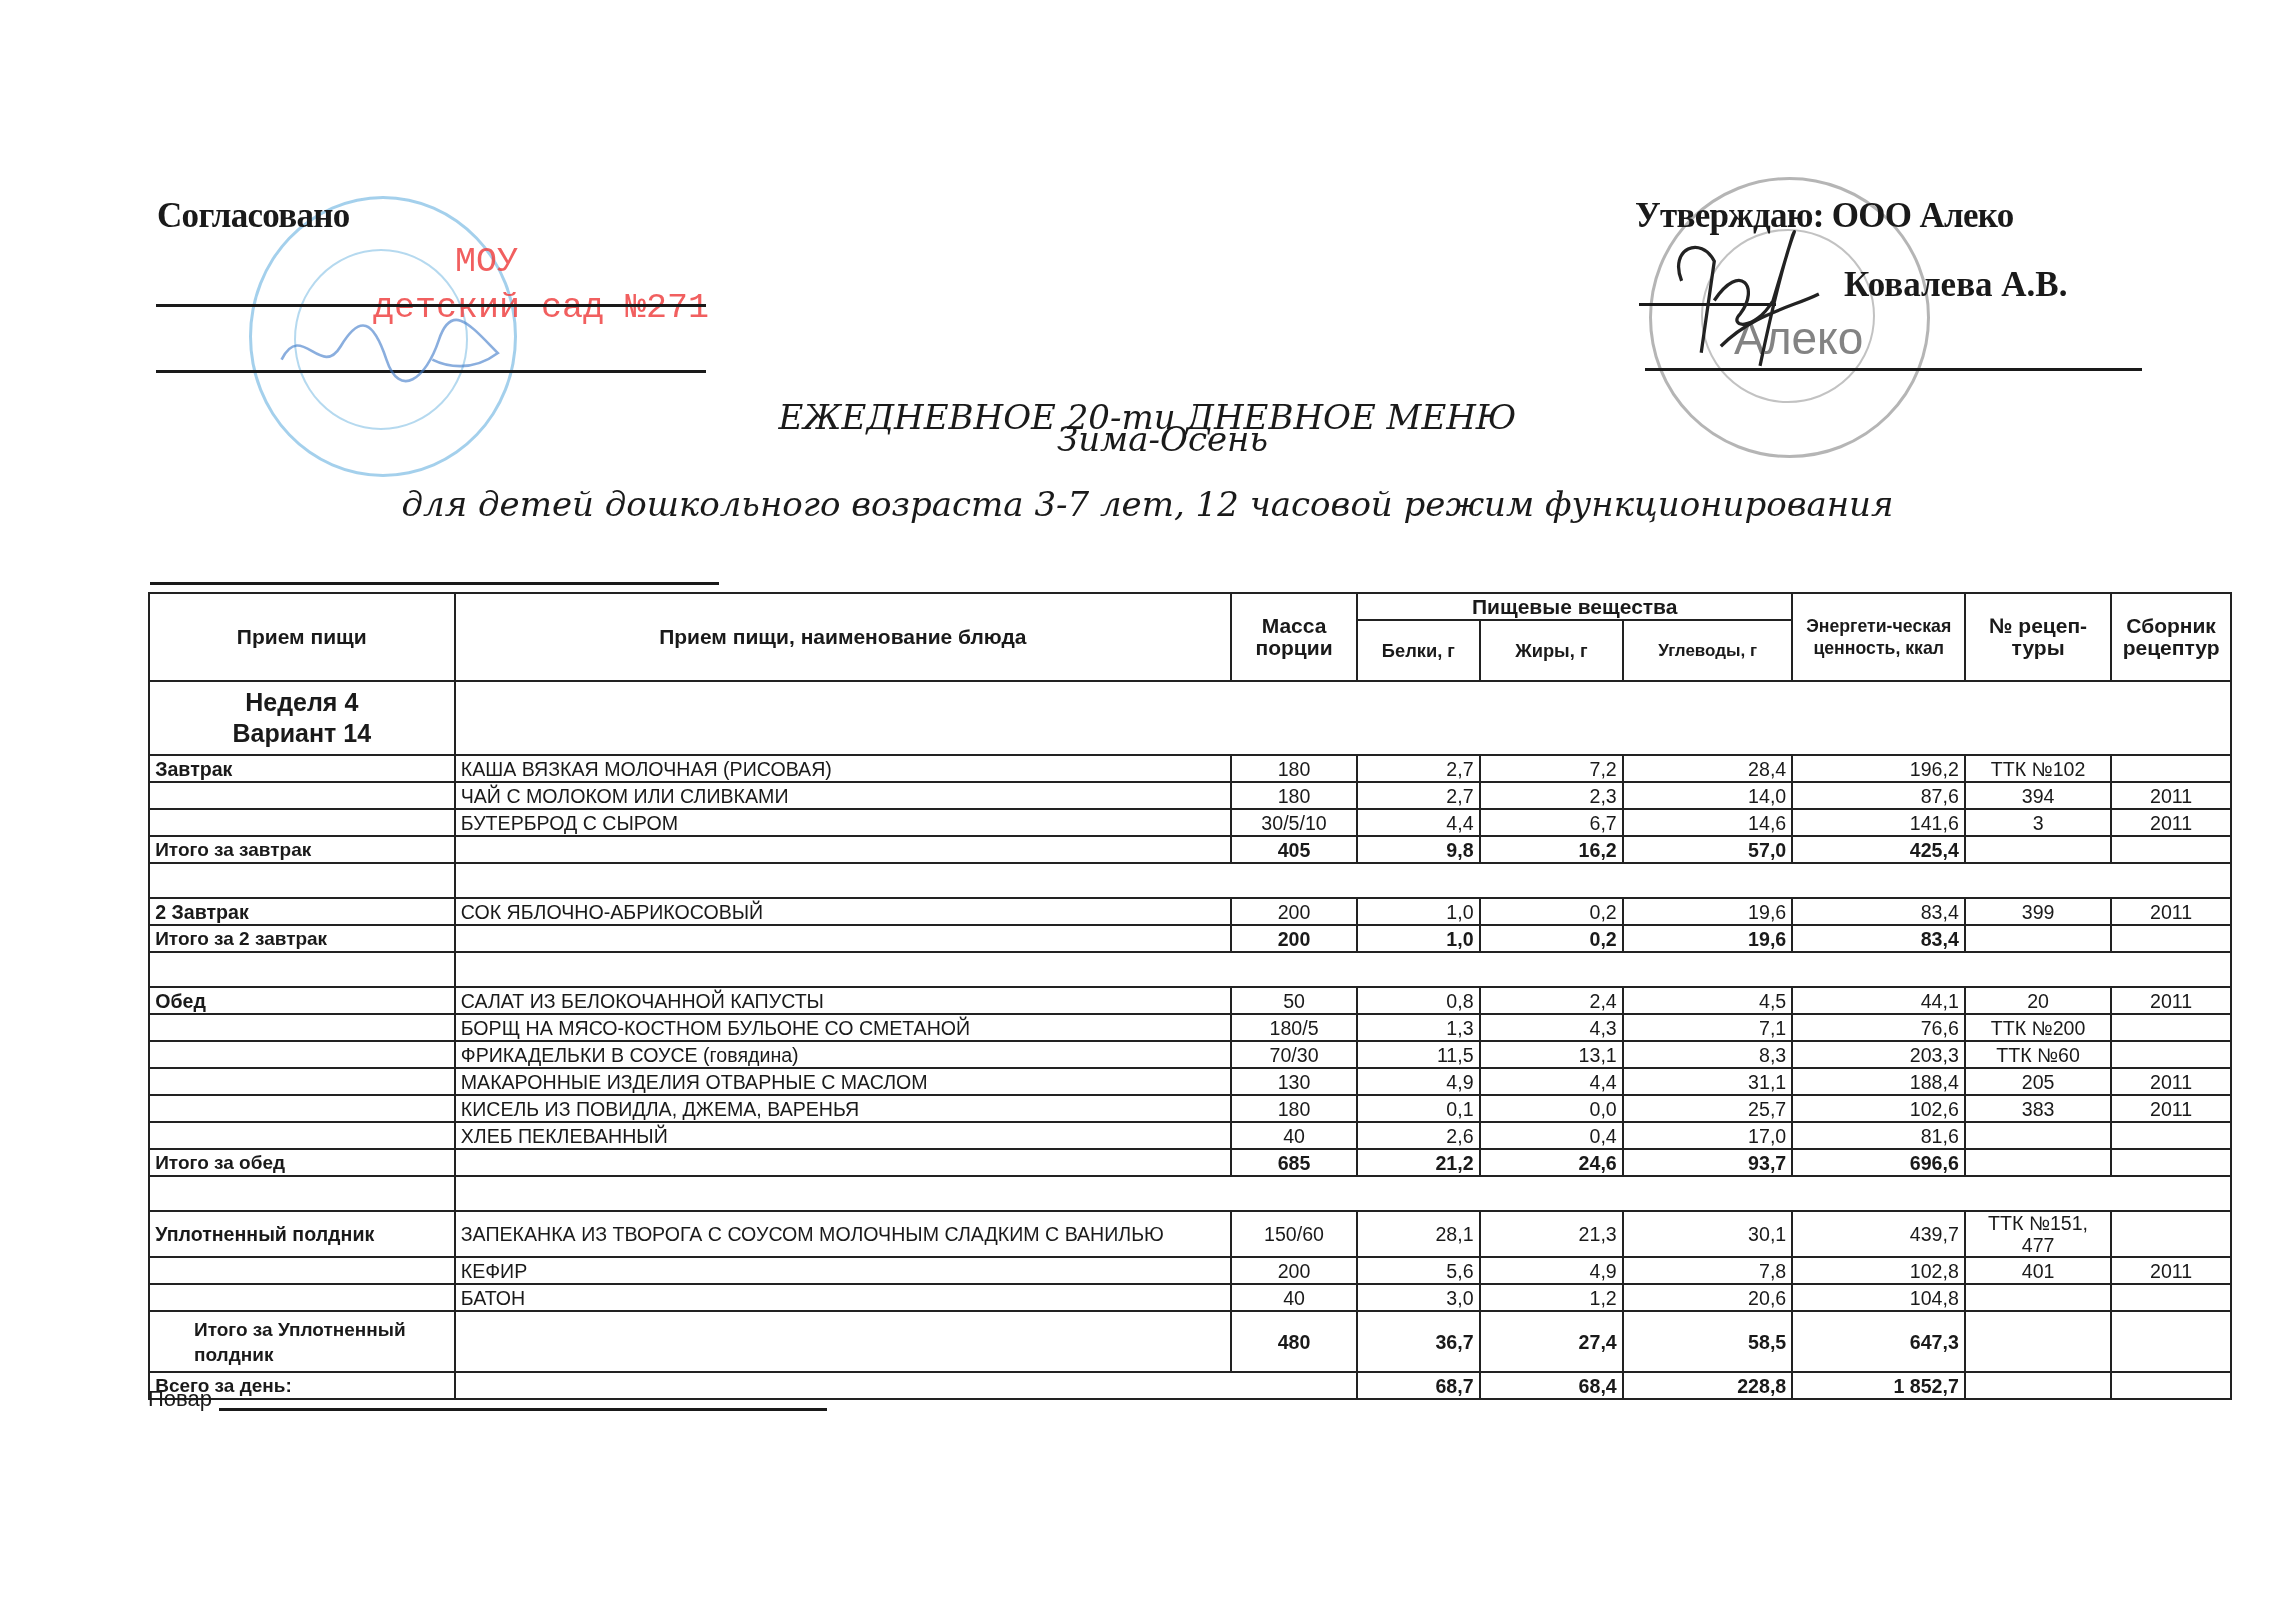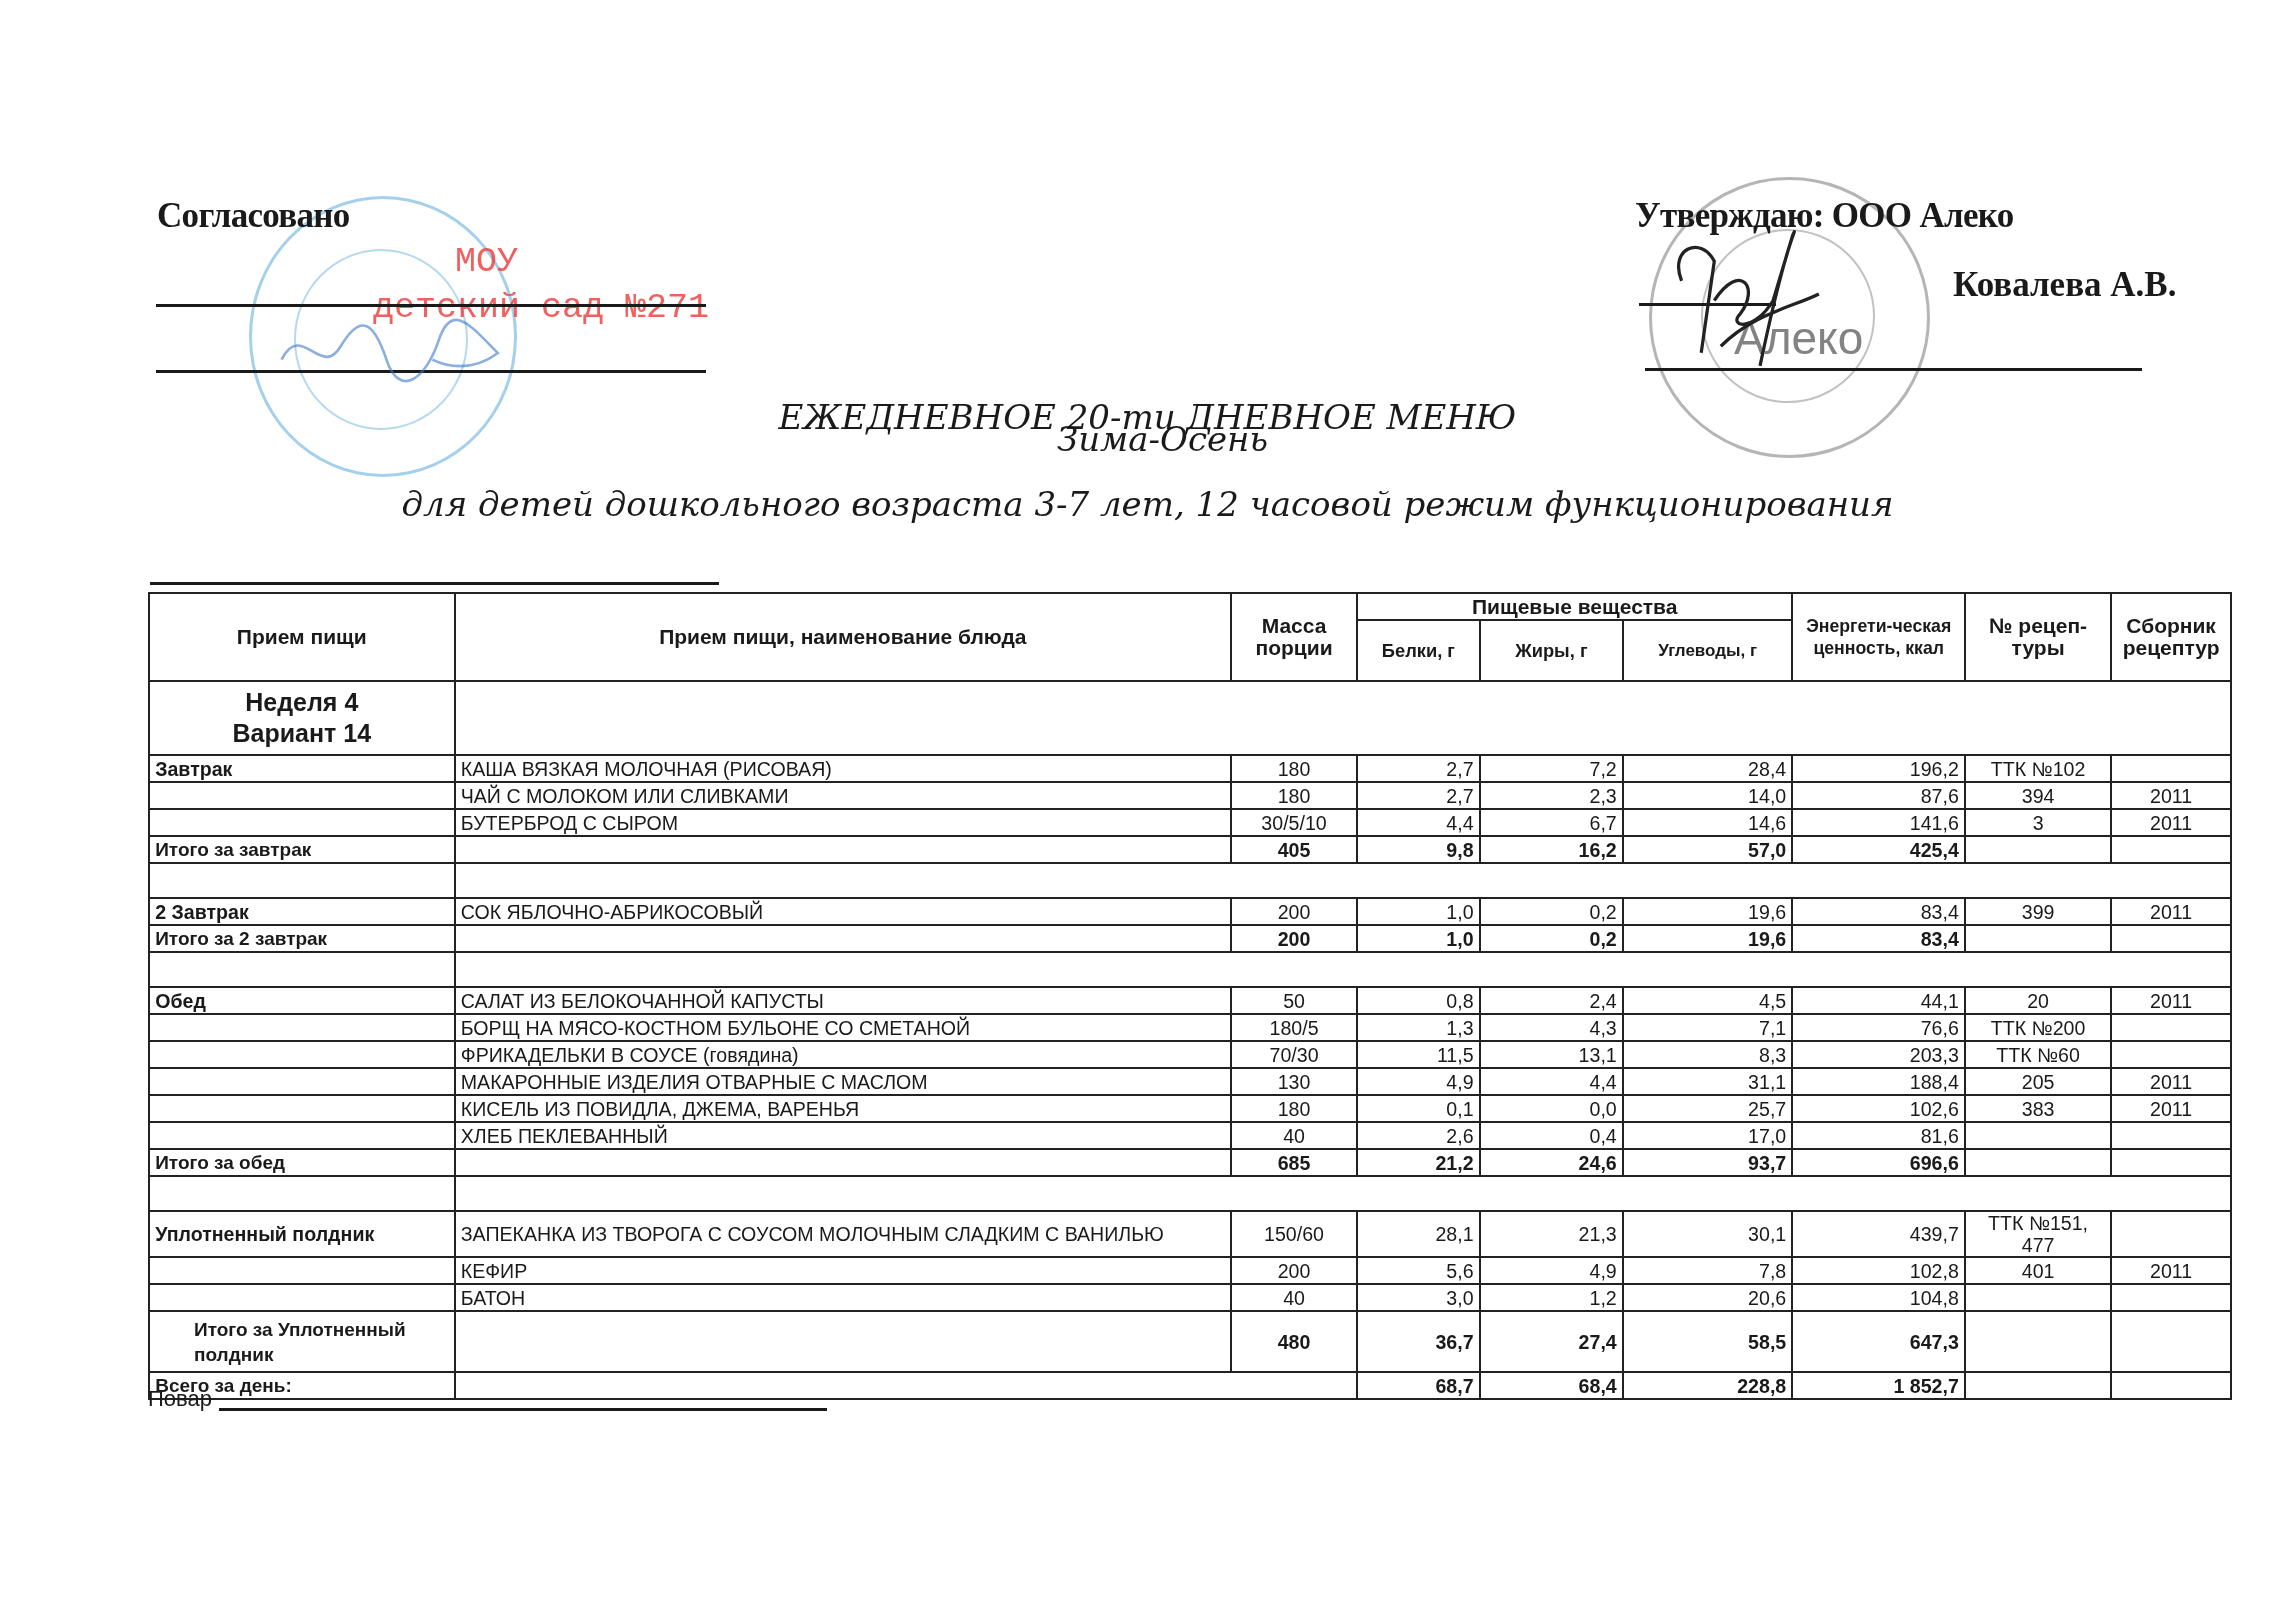--- a/index.html
+++ b/index.html
@@ -67,21 +67,21 @@
 <svg style="position:absolute; left:275px; top:307px;" width="236" height="79" viewBox="0 0 360 120">
   <path d="M10 80 C40 20, 70 110, 100 60 S150 20, 170 80 S230 110, 250 50 S300 30, 340 70 C300 100, 260 90, 240 80" fill="none" stroke="rgba(60,120,200,0.6)" stroke-width="4"></path>
 </svg>
 
 <div class="stamp stamp-gray" style="left:1649px; top:177px; width:275px; height:275px;"></div>
 <div class="stamp stamp-gray-inner" style="left:1701px; top:229px; width:170px; height:170px;"></div>
 <div class="stamp-center" style="left:1734px; top:311px;">Алеко</div>
 <div class="approve-right serif">
   <div class="approve-title">Утверждаю: ООО Алеко</div>
 </div>
-<div class="sig-name serif" style="left:1953px; top:265px;">Ковалева А.В.</div>
+<div class="sig-name serif" style="left:1844px; top:265px;">Ковалева А.В.</div>
 <div class="sig-line" style="left:1639px; top:303px; width:137px;"></div>
 <div class="sig-line" style="left:1645px; top:368px; width:497px;"></div>
 <svg style="position:absolute; left:1662px; top:222px;" width="183" height="157" viewBox="0 0 280 240">
   <path d="M30 90 C10 40, 60 20, 80 60 L60 200 M80 120 C120 60, 150 100, 120 140 C100 160, 140 170, 170 120 L200 20 C210 0, 190 30, 150 220 M90 190 C140 140, 200 130, 240 110" fill="none" stroke="#222" stroke-width="5"></path>
 </svg>
 
 <div class="title title1">ЕЖЕДНЕВНОЕ 20-ти ДНЕВНОЕ МЕНЮ</div>
 <div class="title title2">Зима-Осень</div>
 <div class="title title3">для детей дошкольного возраста 3-7 лет, 12 часовой режим функционирования</div>
 <div class="rule-left"></div>

